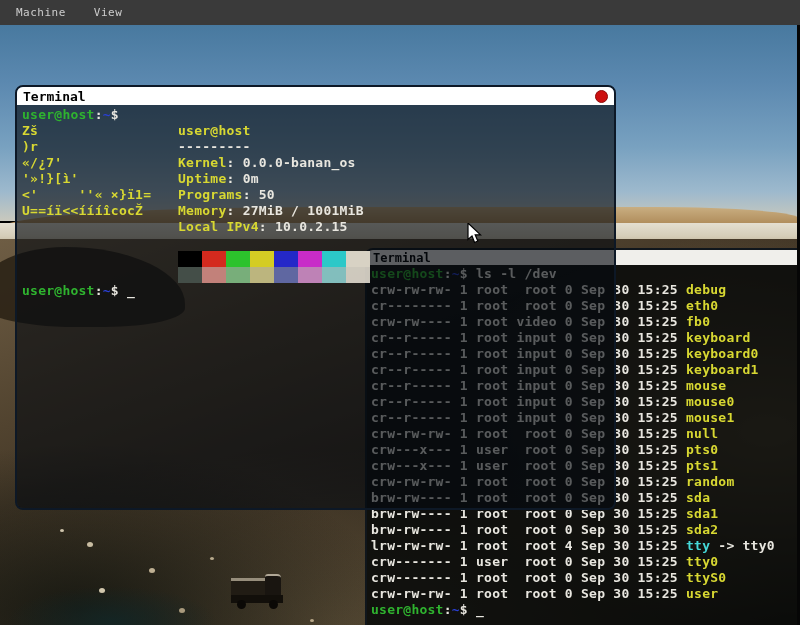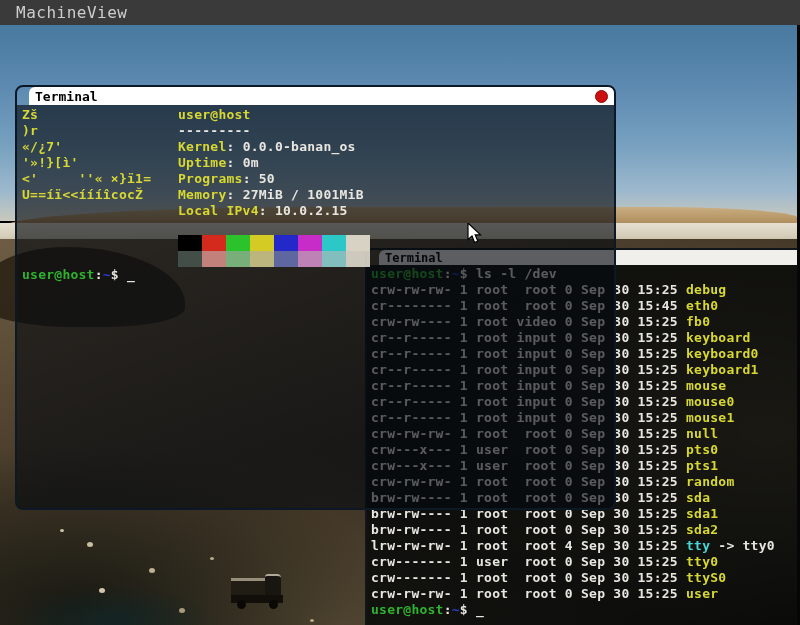--- a/index.html
+++ b/index.html
@@ -3,22 +3,22 @@
 <meta charset="utf-8">
 <style>
   html,body{margin:0;padding:0;}
   body{
     width:800px;height:625px;position:relative;overflow:hidden;background:#000;
     font-family:"DejaVu Sans Mono","Liberation Mono",monospace;
   }
   
   .menubar{
     position:absolute;left:0;top:0;width:800px;height:25px;background:#3a3a3a;
-    display:flex;align-items:center;padding-left:16px;box-sizing:border-box;
-    color:#cdcdcd;font-size:16px;letter-spacing:.5px;z-index:10;
+    display:flex;align-items:center;gap:28px;padding-left:16px;box-sizing:border-box;
+    color:#cdcdcd;font-size:11px;letter-spacing:.5px;z-index:10;
   }
   .menu-item{cursor:default;}
   
   .desktop{position:absolute;left:0;top:25px;width:800px;height:600px;z-index:1;}
   .sky{position:absolute;left:0;top:0;width:800px;height:196px;
     background:linear-gradient(180deg,#48799f 0%,#5c89b0 30%,#78a1c0 62%,#9db9cd 85%,#c9c9bd 100%);}
   .dunes{position:absolute;left:0;top:182px;width:800px;height:30px;
     background:linear-gradient(180deg,#c9ae81 0%,#b08d5c 55%,#a07c4e 100%);
     border-radius:40% 18% 30% 22% / 70% 40% 0 0;}
   .chalk{position:absolute;left:0;top:198px;width:800px;height:24px;
@@ -41,21 +41,21 @@
   .truck-bed{position:absolute;left:0;top:11px;width:34px;height:17px;background:#211c14;
     border-top:3px solid #978e7c;}
   .truck-cab{position:absolute;left:34px;top:7px;width:16px;height:21px;background:#191510;
     border-radius:3px 4px 0 0;border-top:2px solid #b0a796;}
   .truck-base{position:absolute;left:0;top:28px;width:52px;height:8px;background:#120f0a;}
   .truck-wheel{position:absolute;top:33px;width:9px;height:9px;border-radius:50%;background:#0b0906;}
   .tw1{left:6px;} .tw2{left:38px;}
   
   .window{position:absolute;box-sizing:border-box;}
   .titlebar{display:flex;align-items:center;padding:0 6px;box-sizing:border-box;
-    color:#000;font-weight:bold;margin-left:12px;}
+    color:#000;font-weight:bold;}
   .term-back{left:365px;top:248px;width:520px;height:420px;z-index:20;
     border:2px solid #10161c;border-right:none;border-bottom:none;border-radius:8px 0 0 0;}
   .term-back .titlebar{height:15px;background:#f0efeb;font-size:12px;border-radius:6px 0 0 0;}
   .term-back .content{position:absolute;top:15px;left:0;right:0;bottom:0;
     background:rgba(6,8,8,.84);padding:1px 0 0 4px;overflow:hidden;}
   .term-front{left:15px;top:85px;width:601px;height:425px;z-index:30;
     border:2px solid #0d1826;border-radius:8px;}
   .term-front .titlebar{height:18px;background:#ffffff;font-size:13px;border-radius:6px 6px 0 0;}
   .term-front .content{position:absolute;top:18px;left:0;right:0;bottom:0;
     background:rgba(4,10,16,.63);border-radius:0 0 6px 6px;padding:2px 0 0 5px;overflow:hidden;}
@@ -101,21 +101,21 @@
   </div>
 </div>
 
 <div class="window term-back">
   <div class="titlebar">
     <span>Terminal</span>
   </div>
   <div class="content" id="t2">
       <div class="line"><span class="c-user">user@host</span><span class="c-white">:</span><span class="c-path">~</span><span class="c-white">$</span><span class="c-white"> ls -l /dev</span></div>
       <div class="line"><span class="c-white">crw-rw-rw- 1 root  root 0 Sep 30 15:25 </span><span class="c-yellow">debug</span></div>
-      <div class="line"><span class="c-white">cr-------- 1 root  root 0 Sep 30 15:45 </span><span class="c-yellow">eth0</span></div>
+      <div class="line"><span class="c-white">cr-------- 1 root  root 0 Sep 30 15:25 </span><span class="c-yellow">eth0</span></div>
       <div class="line"><span class="c-white">crw-rw---- 1 root video 0 Sep 30 15:25 </span><span class="c-yellow">fb0</span></div>
       <div class="line"><span class="c-white">cr--r----- 1 root input 0 Sep 30 15:25 </span><span class="c-yellow">keyboard</span></div>
       <div class="line"><span class="c-white">cr--r----- 1 root input 0 Sep 30 15:25 </span><span class="c-yellow">keyboard0</span></div>
       <div class="line"><span class="c-white">cr--r----- 1 root input 0 Sep 30 15:25 </span><span class="c-yellow">keyboard1</span></div>
       <div class="line"><span class="c-white">cr--r----- 1 root input 0 Sep 30 15:25 </span><span class="c-yellow">mouse</span></div>
       <div class="line"><span class="c-white">cr--r----- 1 root input 0 Sep 30 15:25 </span><span class="c-yellow">mouse0</span></div>
       <div class="line"><span class="c-white">cr--r----- 1 root input 0 Sep 30 15:25 </span><span class="c-yellow">mouse1</span></div>
       <div class="line"><span class="c-white">crw-rw-rw- 1 root  root 0 Sep 30 15:25 </span><span class="c-yellow">null</span></div>
       <div class="line"><span class="c-white">crw---x--- 1 user  root 0 Sep 30 15:25 </span><span class="c-yellow">pts0</span></div>
       <div class="line"><span class="c-white">crw---x--- 1 user  root 0 Sep 30 15:25 </span><span class="c-yellow">pts1</span></div>
@@ -130,20 +130,21 @@
       <div class="line"><span class="c-user">user@host</span><span class="c-white">:</span><span class="c-path">~</span><span class="c-white">$</span><span class="c-white"> _</span></div>
     </div>
 </div>
 
 <div class="window term-front">
   <div class="titlebar">
     <span>Terminal</span>
     <span class="close-btn"></span>
   </div>
   <div class="content" id="t1">
+      <div class="line"><span class="c-user">user@host</span><span class="c-white">:</span><span class="c-path">~</span><span class="c-white">$</span></div>
       <div class="line"><span class="art c-yellow">Zš</span><span class="c-yellow">user@host</span></div>
       <div class="line"><span class="art c-yellow">)r</span><span class="c-white">---------</span></div>
       <div class="line"><span class="art c-yellow">«/¿7'</span><span class="c-yellow">Kernel</span><span class="c-white">: </span><span class="c-white">0.0.0-banan_os</span></div>
       <div class="line"><span class="art c-yellow">'»!}[ì'</span><span class="c-yellow">Uptime</span><span class="c-white">: </span><span class="c-white">0m</span></div>
       <div class="line"><span class="art c-yellow">&lt;'     ''« ×}ï1=</span><span class="c-yellow">Programs</span><span class="c-white">: </span><span class="c-white">50</span></div>
       <div class="line"><span class="art c-yellow">U==íï&lt;&lt;íííîcocŽ</span><span class="c-yellow">Memory</span><span class="c-white">: </span><span class="c-white">27MiB / 1001MiB</span></div>
       <div class="line"><span class="art c-yellow"></span><span class="c-yellow">Local IPv4</span><span class="c-white">: </span><span class="c-white">10.0.2.15</span></div>
       <div class="line"></div>
       <div class="palette-row">
         <div class="swatch" style="background: rgb(0, 0, 0);"></div>

